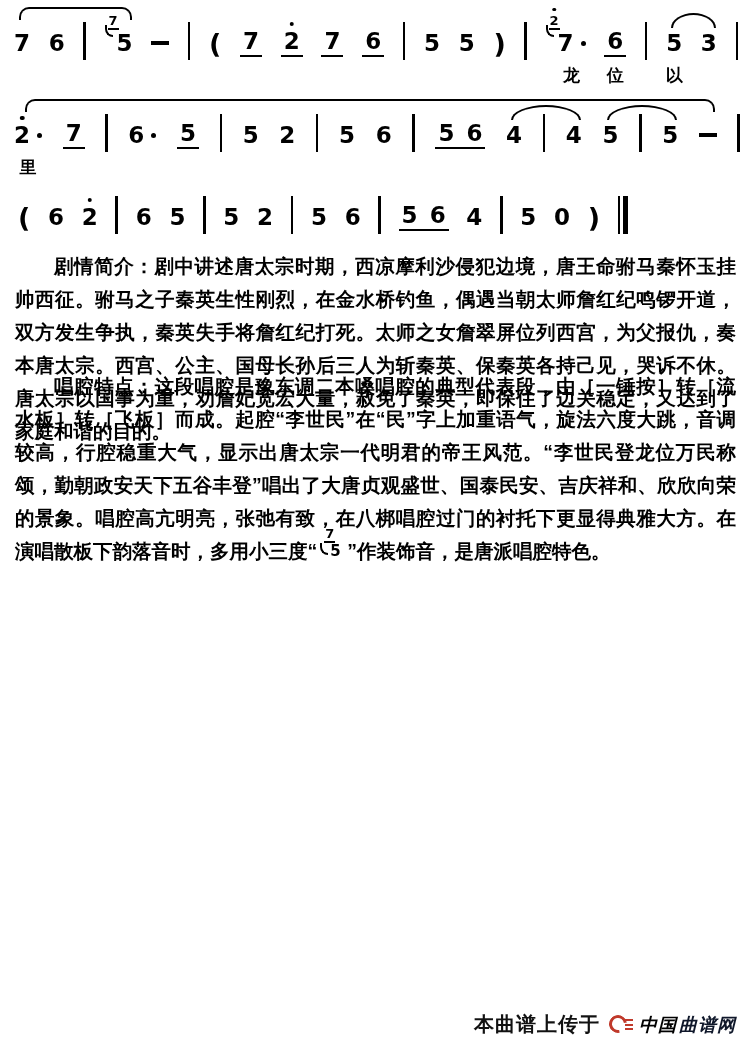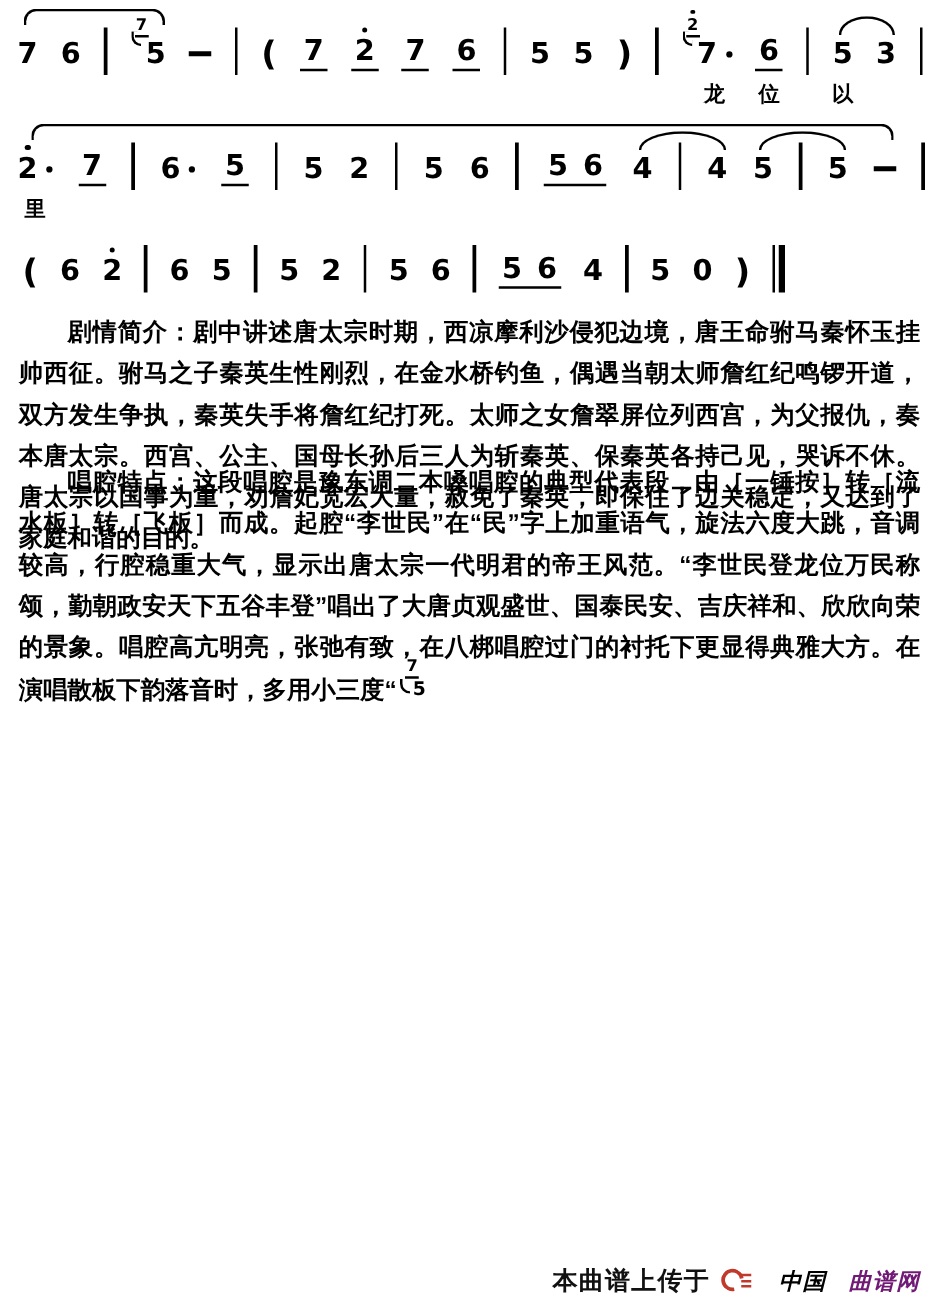--- a/index.html
+++ b/index.html
@@ -93,31 +93,31 @@
   .fig-main {
     position:absolute; left:13px; top:9px; font-family:"DejaVu Sans", sans-serif;
     font-weight:bold; font-size:15px; line-height:1;
   }
   
   .footer {
     position:absolute; right:14px; bottom:10px;
     display:flex; align-items:center; gap:9px;
   }
   .up-text { font-size:20px; color:#111; font-weight:bold; letter-spacing:1px; }
-  .logo { display:inline-flex; align-items:center; gap:18px; }
+  .logo { display:inline-flex; align-items:center; gap:2px; }
   .logo-icon { position:relative; width:24px; height:20px; margin-right:4px; }
   .c-arc {
     position:absolute; left:0; top:0; width:12px; height:12px;
     border:3.5px solid #c0392b; border-radius:50%;
     border-right-color:transparent; transform:rotate(35deg);
   }
   .c-lines { position:absolute; left:16px; top:2px; }
   .c-lines b { display:block; width:8px; height:2px; background:#c0392b; margin:2.5px 0; }
   .logo-cn { font-size:18px; font-weight:bold; font-style:italic; color:#000; letter-spacing:1px; }
-  .logo-qp { font-size:18px; font-weight:bold; font-style:italic; color:#701a75; letter-spacing:1px; }
+  .logo-qp { font-size:18px; font-weight:bold; font-style:italic; color:#0f172a; letter-spacing:1px; }
 </style>
 </head>
 <body>
 
 <div class="sheet">
 
   <div class="score-line" id="line1">
       <div class="tok note">
         <span class="numwrap">
           <span class="num">7</span>
@@ -395,21 +395,21 @@
       <div class="tok">
         <div class="finalbar">
           <i class="fb-thin"></i>
           <i class="fb-thick"></i>
         </div>
       </div>
     </div>
 
   <p class="para" id="p1">剧情简介：剧中讲述唐太宗时期，西凉摩利沙侵犯边境，唐王命驸马秦怀玉挂帅西征。驸马之子秦英生性刚烈，在金水桥钓鱼，偶遇当朝太师詹红纪鸣锣开道，双方发生争执，秦英失手将詹红纪打死。太师之女詹翠屏位列西宫，为父报仇，奏本唐太宗。西宫、公主、国母长孙后三人为斩秦英、保秦英各持己见，哭诉不休。唐太宗以国事为重，劝詹妃宽宏大量，赦免了秦英，即保住了边关稳定，又达到了家庭和谐的目的。</p>
 
-  <p class="para" id="p2"><span>唱腔特点：这段唱腔是豫东调二本嗓唱腔的典型代表段，由［一锤按］转［流水板］转［飞板］而成。起腔“李世民”在“民”字上加重语气，旋法六度大跳，音调较高，行腔稳重大气，显示出唐太宗一代明君的帝王风范。“李世民登龙位万民称颂，勤朝政安天下五谷丰登”唱出了大唐贞观盛世、国泰民安、吉庆祥和、欣欣向荣的景象。唱腔高亢明亮，张弛有致，在八梆唱腔过门的衬托下更显得典雅大方。在演唱散板下韵落音时，多用小三度“</span><span class="inline-fig"><span class="fig-g">7</span><span class="fig-hook"></span><span class="fig-main">5</span></span></p>
+  <p class="para" id="p2"><span>唱腔特点：这段唱腔是豫东调二本嗓唱腔的典型代表段，由［一锤按］转［流水板］转［飞板］而成。起腔“李世民”在“民”字上加重语气，旋法六度大跳，音调较高，行腔稳重大气，显示出唐太宗一代明君的帝王风范。“李世民登龙位万民称颂，勤朝政安天下五谷丰登”唱出了大唐贞观盛世、国泰民安、吉庆祥和、欣欣向荣的景象。唱腔高亢明亮，张弛有致，在八梆唱腔过门的衬托下更显得典雅大方。在演唱散板下韵落音时，多用小三度“</span><span class="inline-fig"><span class="fig-g">7</span><span class="fig-hook"></span><span class="fig-main">5</span></span><span>”作装饰音，是唐派唱腔特色。</span></p>
 
   <div class="footer">
     <span class="up-text">本曲谱上传于</span>
     <span class="logo">
       <span class="logo-icon">
         <i class="c-arc"></i>
         <i class="c-lines">
             <b></b>
             <b></b>
             <b></b>

